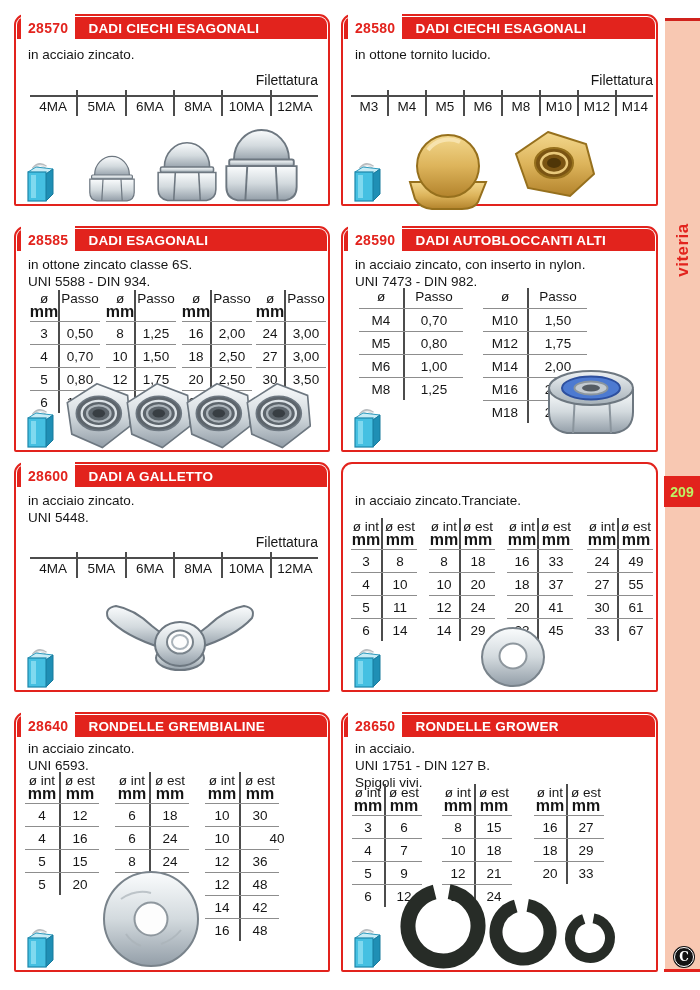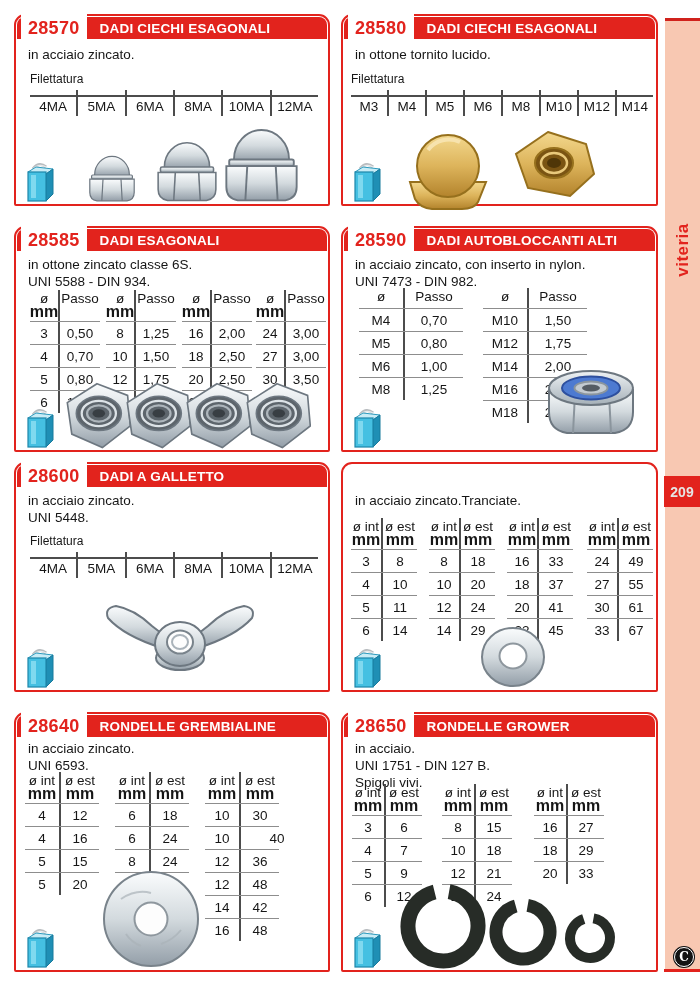--- a/index.html
+++ b/index.html
@@ -4,28 +4,28 @@
 <style>
   :root{ --red:#e2231d; --pink:#f8c8b2; --line-dark:#4c4c4c; --line-gray:#8d8d8d; }
   *{margin:0;padding:0;box-sizing:border-box;}
   html,body{width:700px;height:990px;background:#fff;font-family:"Liberation Sans",sans-serif;color:#161616;}
   .page{position:relative;width:700px;height:990px;background:#fff;overflow:hidden;}
 
   
   .panel{position:absolute;border:2px solid var(--red);border-radius:11px 11px 2px 2px;background:#fff;}
   .phead{position:absolute;top:1px;left:1px;right:1px;height:22px;background:var(--red);
          border-radius:8px 8px 0 0;display:flex;align-items:center;}
-  .pcode{background:#fff;color:var(--red);font-weight:bold;font-size:18px;line-height:17px;
+  .pcode{background:#fff;color:var(--red);font-weight:bold;font-size:14px;line-height:17px;
          padding:8px 7px;margin-left:4px;letter-spacing:.3px;}
   .ptitle{color:#fff;font-weight:bold;font-size:13.5px;margin-left:13px;letter-spacing:.2px;white-space:nowrap;}
   .desc{position:absolute;left:12px;font-size:13.5px;line-height:17px;}
 
   
   .ftable{position:absolute;}
-  .ft-label{text-align:left;font-size:12px;height:16px;}
+  .ft-label{text-align:right;font-size:14px;height:16px;}
   .ft-row{position:relative;display:flex;margin-top:2px;}
   .ft-line{position:absolute;top:5px;left:0;right:0;border-top:2px solid var(--line-dark);}
   .ft-cell{flex:1;text-align:center;font-size:13.5px;padding:9px 0 2px;}
   .ft-cell + .ft-cell{border-left:2px solid var(--line-dark);}
 
   
   .ptable{position:absolute;left:0;top:0;width:100%;}
   .pg{position:absolute;top:0;}
   .pg .pr{display:flex;}
   .pg .pr:not(:last-child){border-bottom:1.5px solid var(--line-gray);}
@@ -37,21 +37,21 @@
 
   .pimg{position:absolute;}
   .basket{position:absolute;left:7px;bottom:2px;width:34px;height:42px;cursor:pointer;}
 
   
   .sidebar{position:absolute;left:665px;top:18px;width:35px;height:951px;background:var(--pink);}
   .sb-topline{position:absolute;top:0;left:0;right:0;height:3px;background:#d0221c;}
   .viteria{position:absolute;top:232px;left:50%;transform:translate(-50%,-50%) rotate(-90deg);
            color:var(--red);font-weight:bold;font-size:17px;letter-spacing:.5px;white-space:nowrap;}
   .page-badge{position:absolute;left:664px;top:476px;width:36px;height:31px;background:var(--red);
-              color:#e5e5e5;font-weight:bold;font-size:14px;display:flex;align-items:center;
+              color:#bef264;font-weight:bold;font-size:14px;display:flex;align-items:center;
               justify-content:center;z-index:4;}
   .sb-bottomline{position:absolute;left:664px;top:969px;width:36px;height:3px;background:var(--red);z-index:3;}
   .logo{position:absolute;left:674px;top:947px;width:20px;height:20px;border-radius:50%;
         background:#131313;border:1px solid #fff;box-shadow:0 0 0 1px #131313;
         display:flex;align-items:center;justify-content:center;z-index:5;}
   .logo-c{color:#fff;font-weight:bold;font-size:12px;font-family:"DejaVu Serif",serif;line-height:1;}
 </style>
 </head>
 <body>
 

